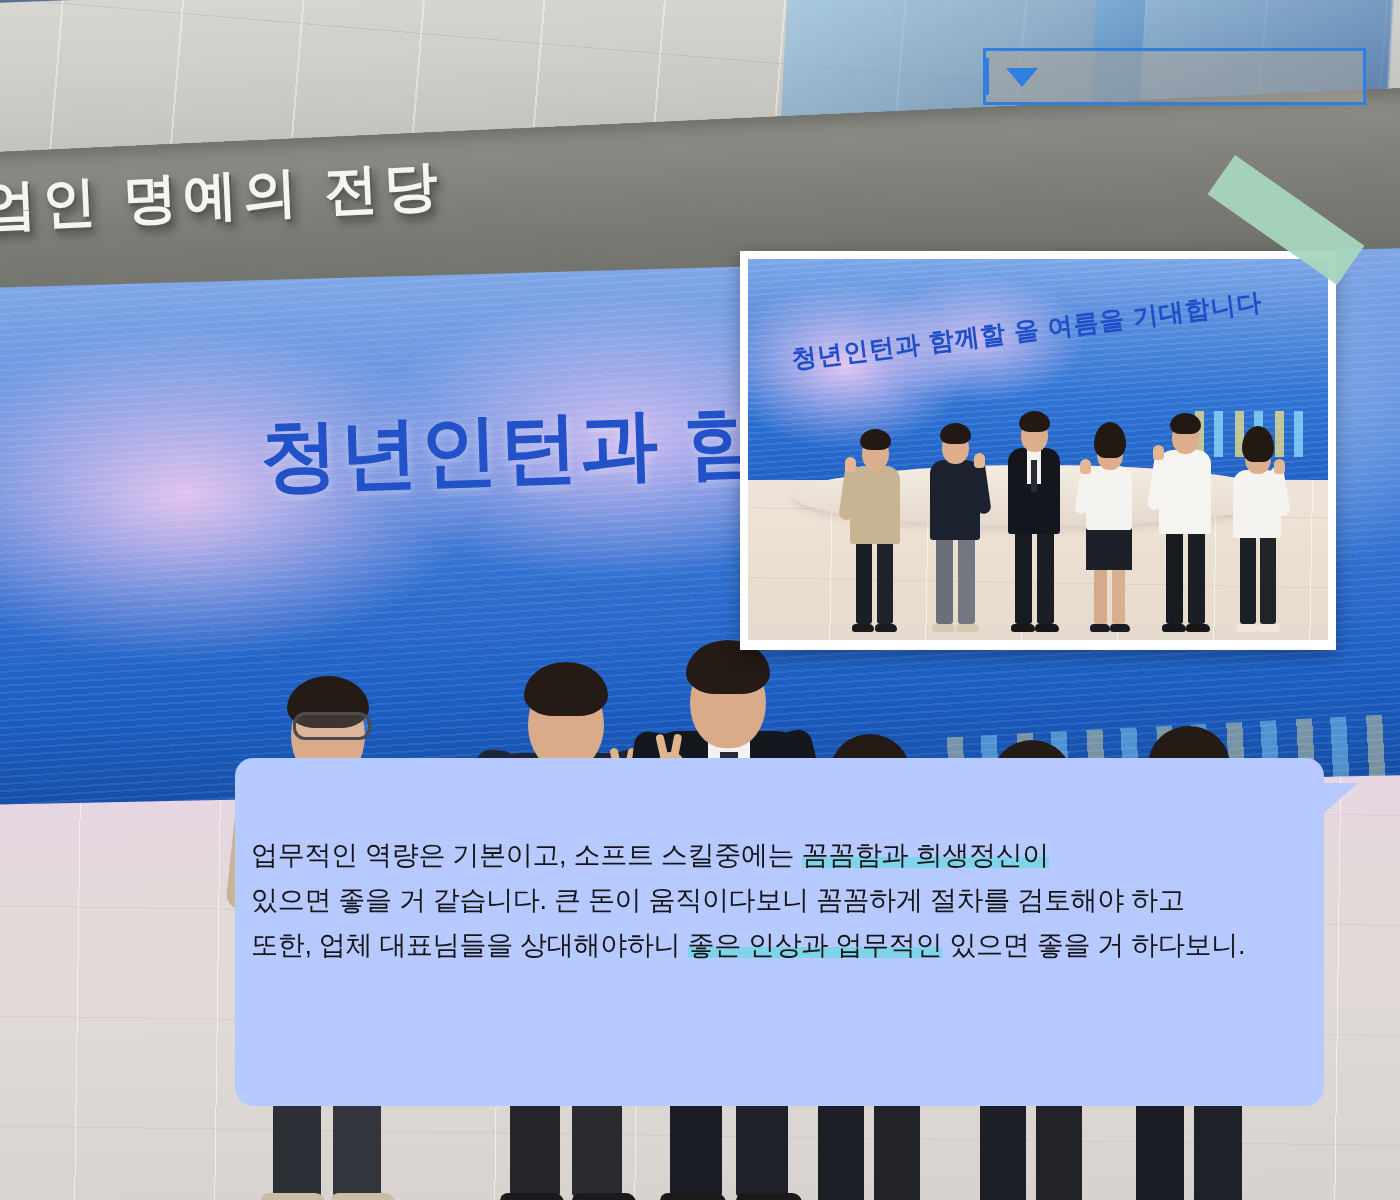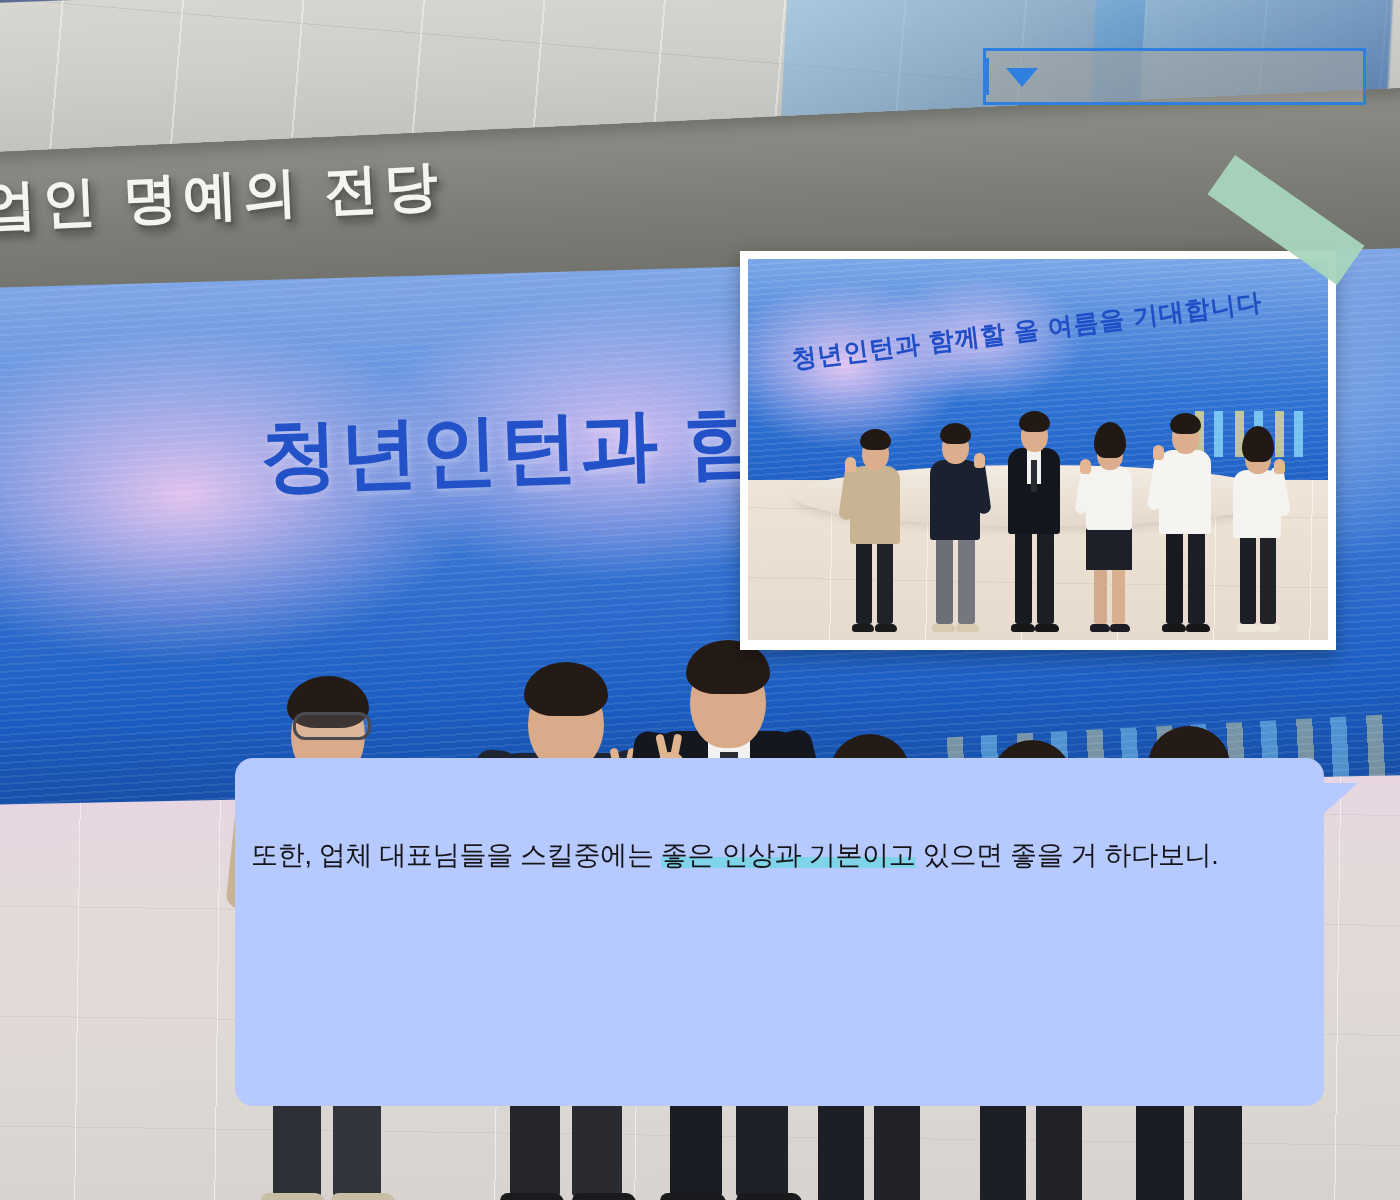--- a/index.html
+++ b/index.html
@@ -622,16 +622,18 @@
         <div class="ip-hair" style="left:20px; bottom:170px; width:32px; height:36px;"></div>
       </div>
     </div>
   </div>
 
   <div id="washi-tape"></div>
 
   <div id="speech-bubble"></div>
   <div id="bubble-tail"></div>
   <div id="bubble-text">
-      <span class="line"><span>또한, 업체 대표님들을 스킬중에는 </span><span class="hl">좋은 인상과 기본이고</span><span> 있으면 좋을 거 하다보니.</span></span>
+      <span class="line"><span>업무적인 역량은 기본이고, 소프트 스킬중에는 </span><span class="hl">꼼꼼함과 희생정신이</span></span>
+      <span class="line"><span>있으면 좋을 거 같습니다. 큰 돈이 움직이다보니 꼼꼼하게 절차를 검토해야 하고</span></span>
+      <span class="line"><span>또한, 업체 대표님들을 상대해야하니 </span><span class="hl">좋은 인상과 업무적인</span><span> 있으면 좋을 거 하다보니.</span></span>
     </div>
 
 </div>
 
 </body></html>

